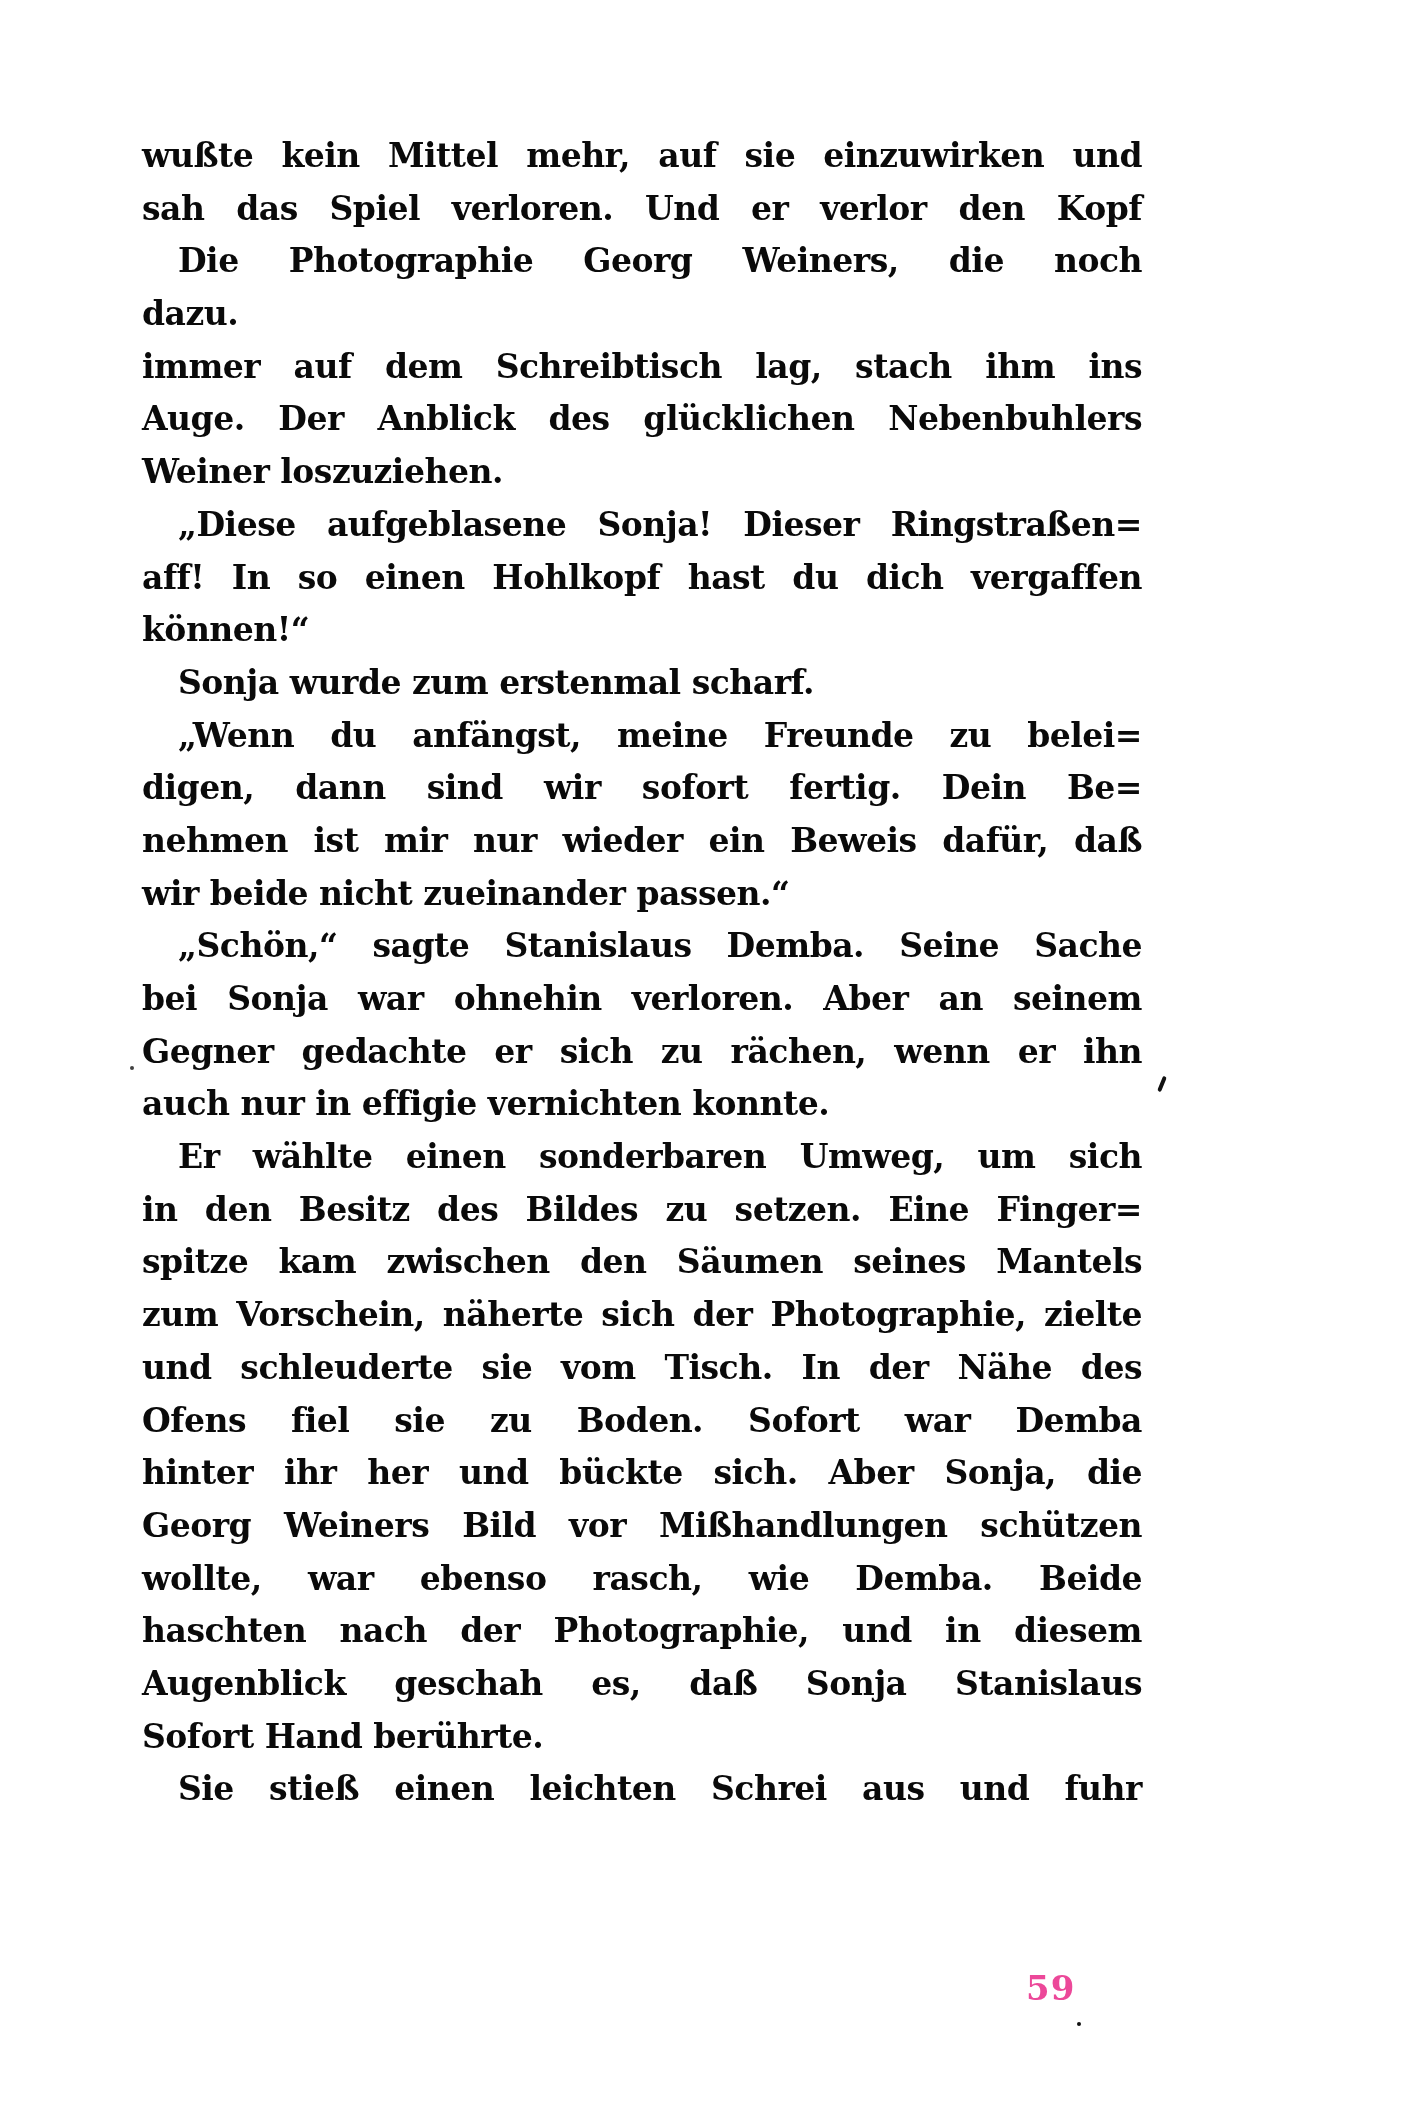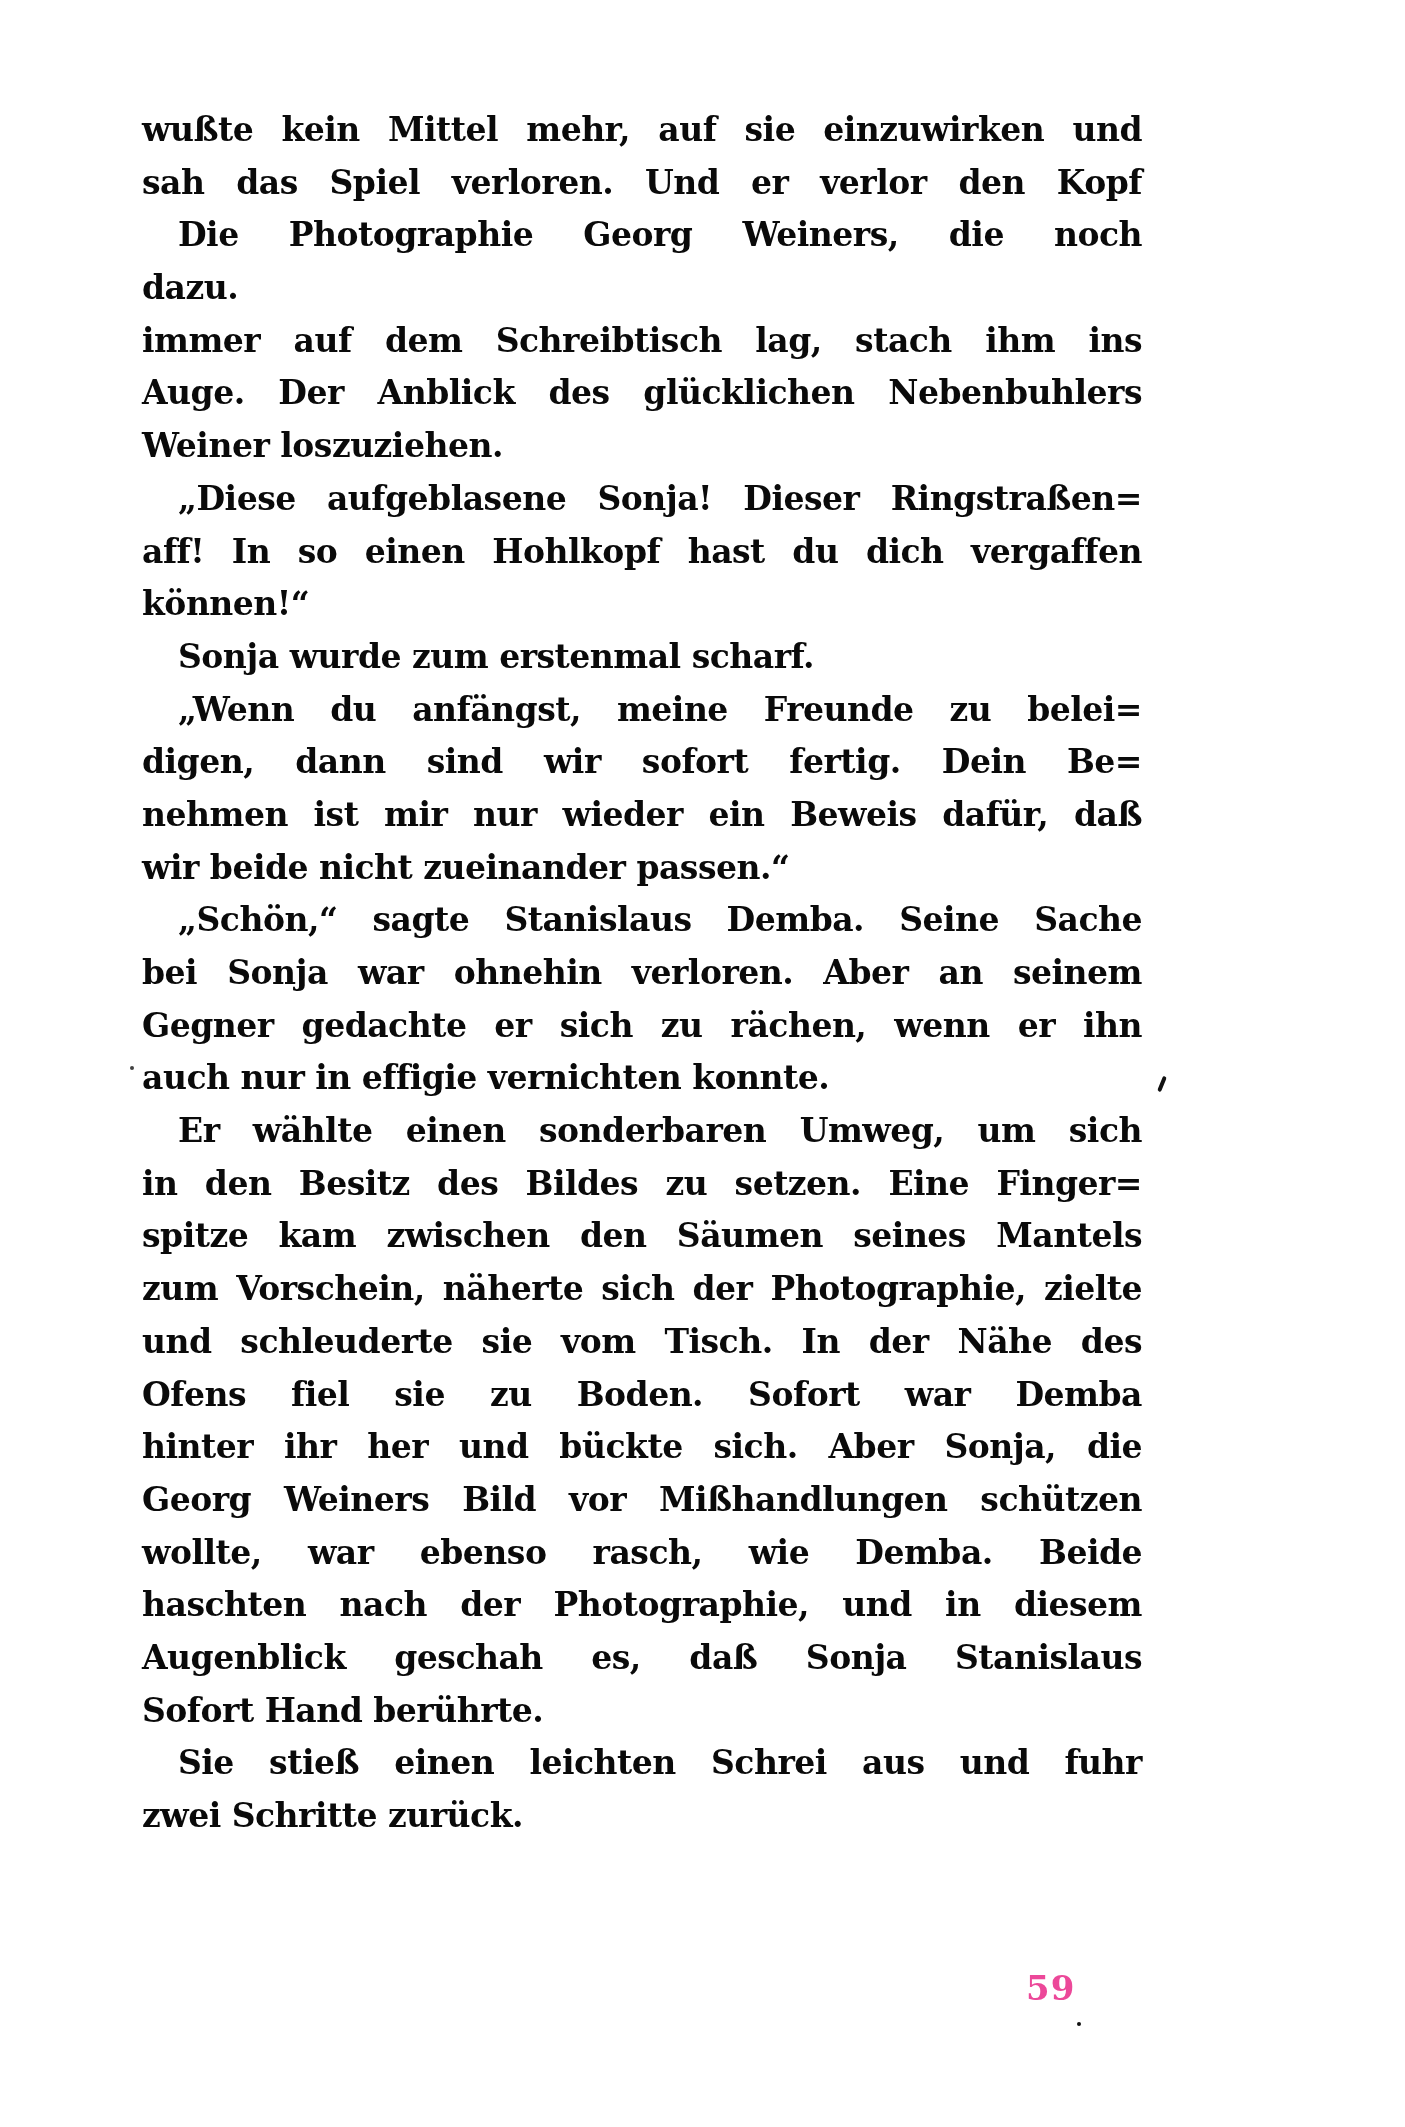--- a/index.html
+++ b/index.html
@@ -13,21 +13,21 @@
     width: 1405px;
     height: 2127px;
     background: #ffffff;
     overflow: hidden;
     font-family: "DejaVu Serif", serif;
     color: #0a0a0a;
   }
   .textblock {
     position: absolute;
     left: 142px;
-    top: 104px;
+    top: 130px;
     width: 1000px;
   }
   .line {
     margin: 0;
     padding: 0;
     font-size: 33px;
     font-weight: 700;
     letter-spacing: -0.5px;
     line-height: 52.7px;
     height: 52.7px;
@@ -114,21 +114,20 @@
     <p class="line">zum Vorschein, näherte sich der Photographie, zielte</p>
     <p class="line">und schleuderte sie vom Tisch. In der Nähe des</p>
     <p class="line">Ofens fiel sie zu Boden. Sofort war Demba</p>
     <p class="line">hinter ihr her und bückte sich. Aber Sonja, die</p>
     <p class="line">Georg Weiners Bild vor Mißhandlungen schützen</p>
     <p class="line">wollte, war ebenso rasch, wie Demba. Beide</p>
     <p class="line">haschten nach der Photographie, und in diesem</p>
     <p class="line">Augenblick geschah es, daß Sonja Stanislaus</p>
     <p class="line pend">Sofort Hand berührte.</p>
     <p class="line indent">Sie stieß einen leichten Schrei aus und fuhr</p>
-    <p class="line pend">zwei Schritte zurück.</p>
   </main>
 
   <div class="folio">59</div>
 
   <span class="artifact a1"></span>
   <span class="artifact a2"></span>
   <span class="artifact a3"></span>
 
 </div>
 

